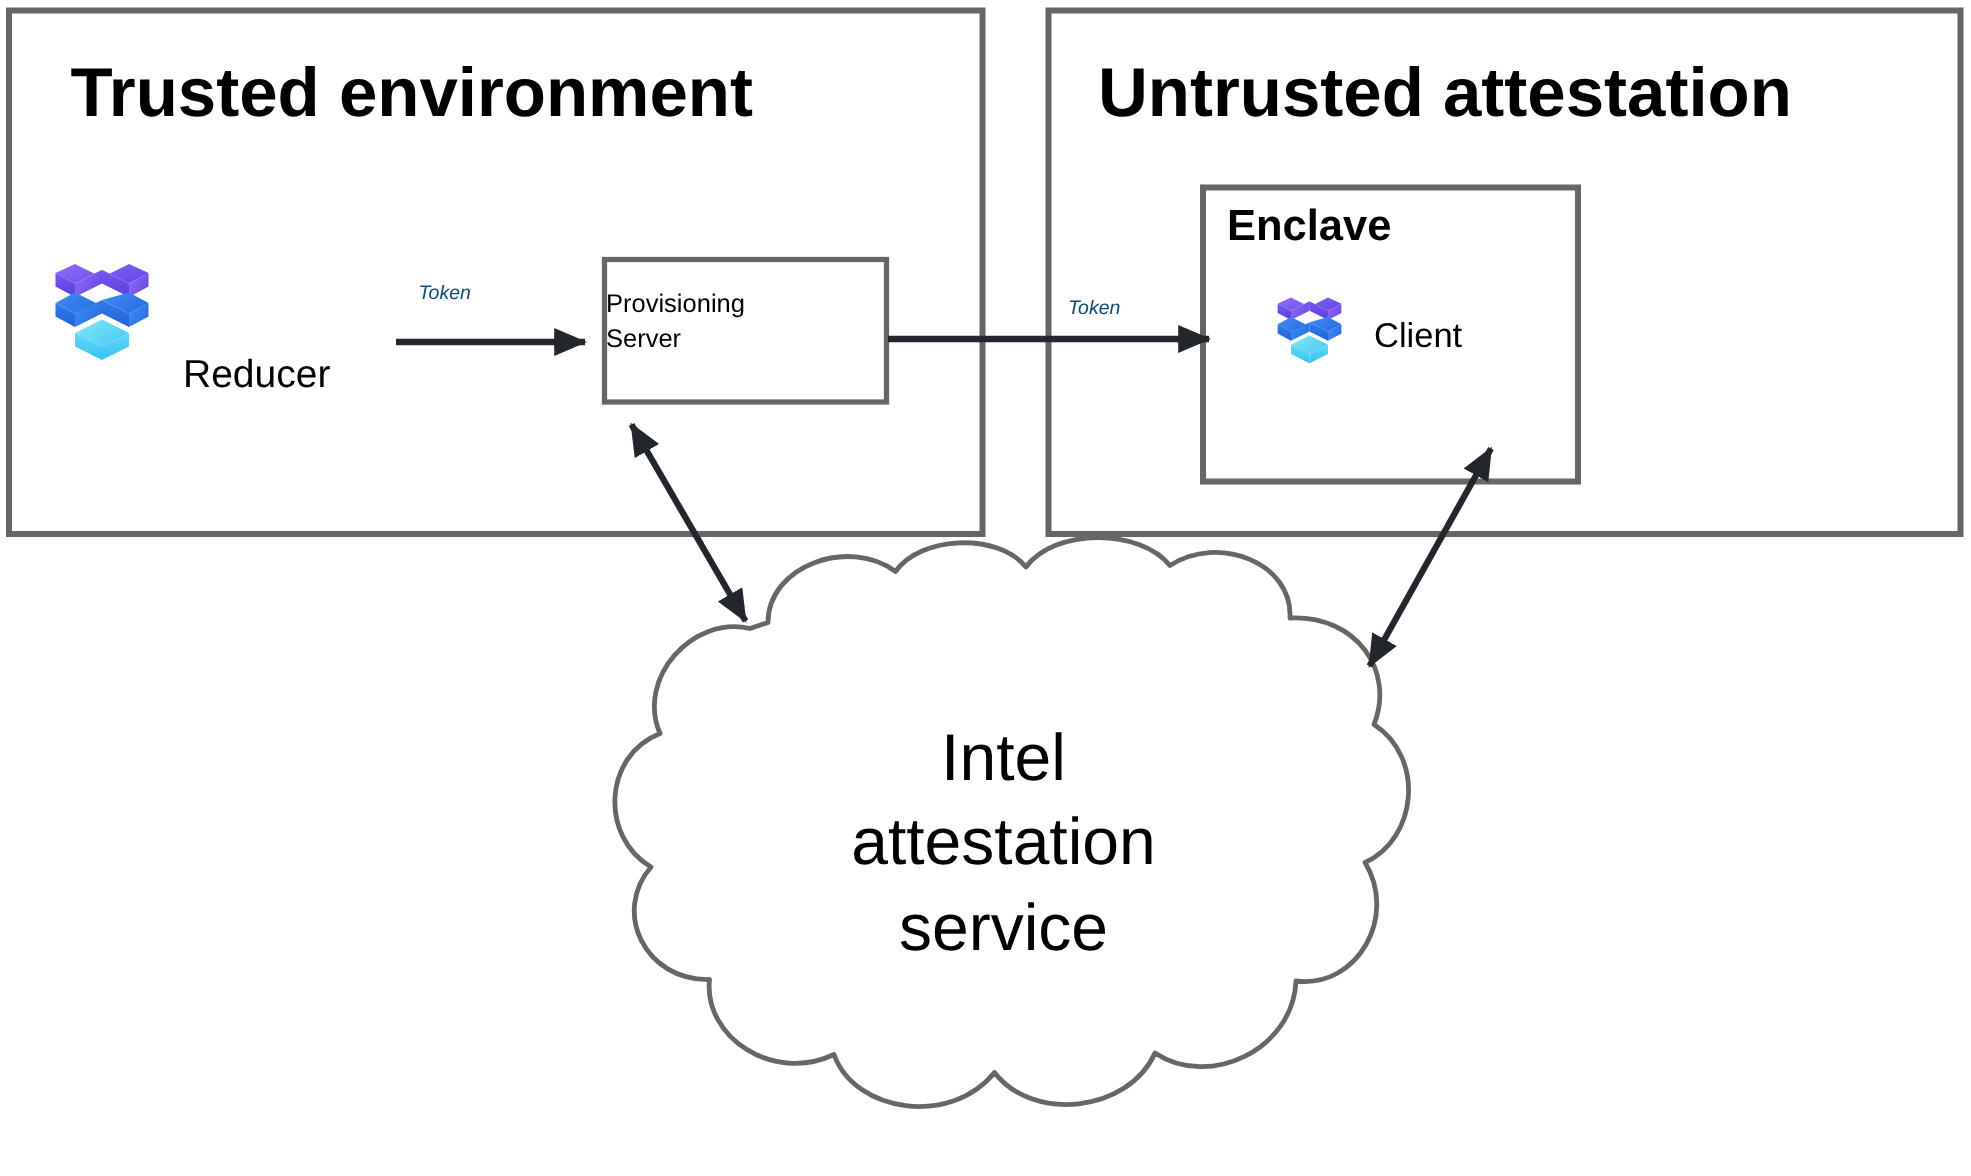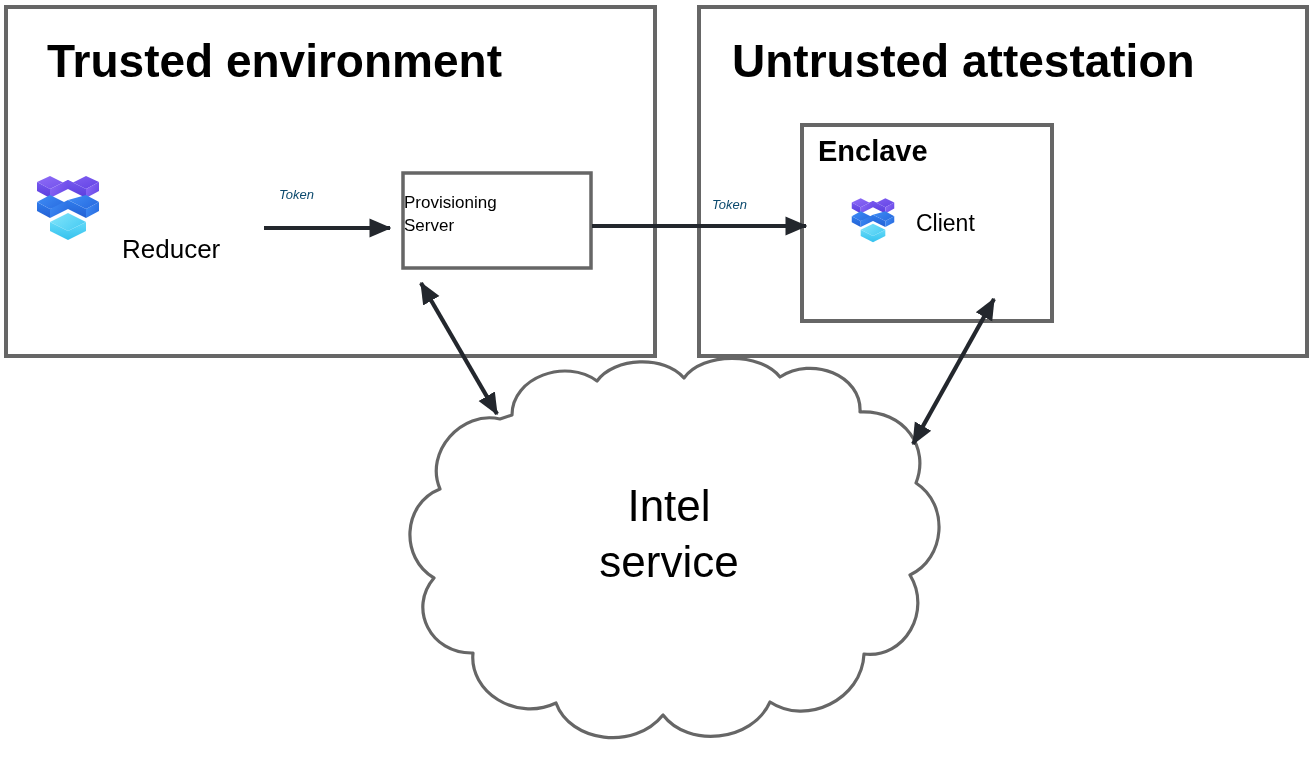--- a/index.html
+++ b/index.html
@@ -232,16 +232,17 @@
     <div>Provisioning</div>
     <div>Server</div>
   </div>
 
   <div class="edge-label" id="token-label-1">Token</div>
 
   <div class="edge-label" id="token-label-2">Token</div>
 
   <div id="cloud-text">
     <div>Intel</div>
+    <div>attestation</div>
     <div>service</div>
   </div>
 
 </div>
 
 </body></html>

